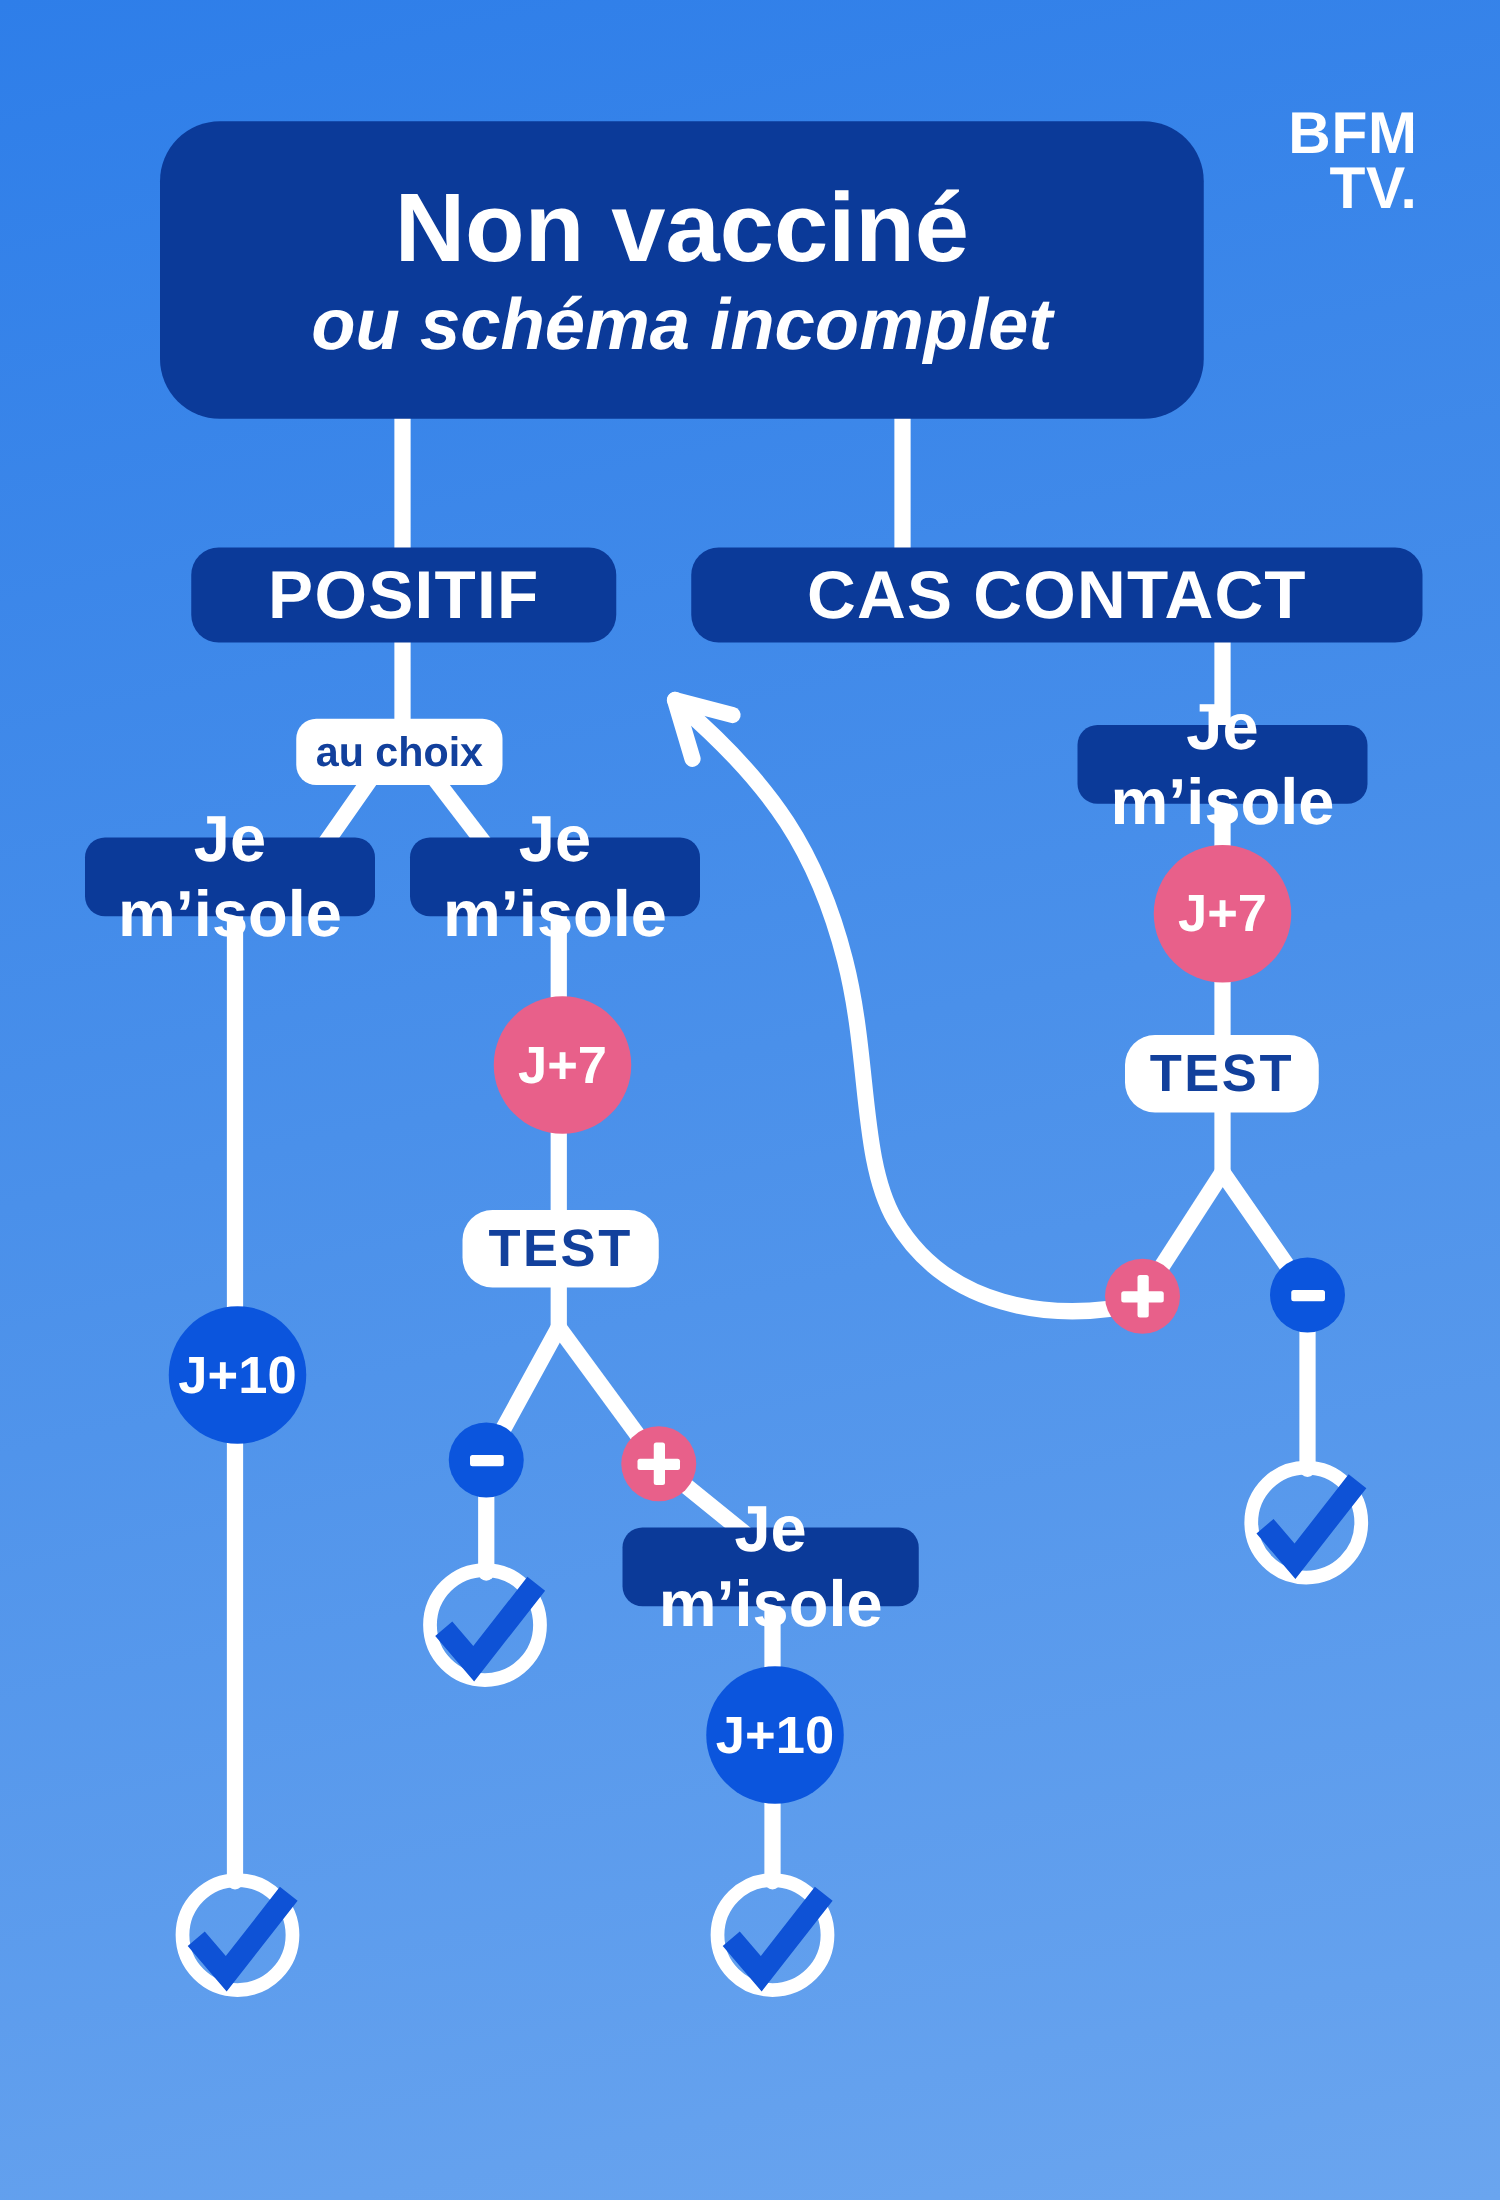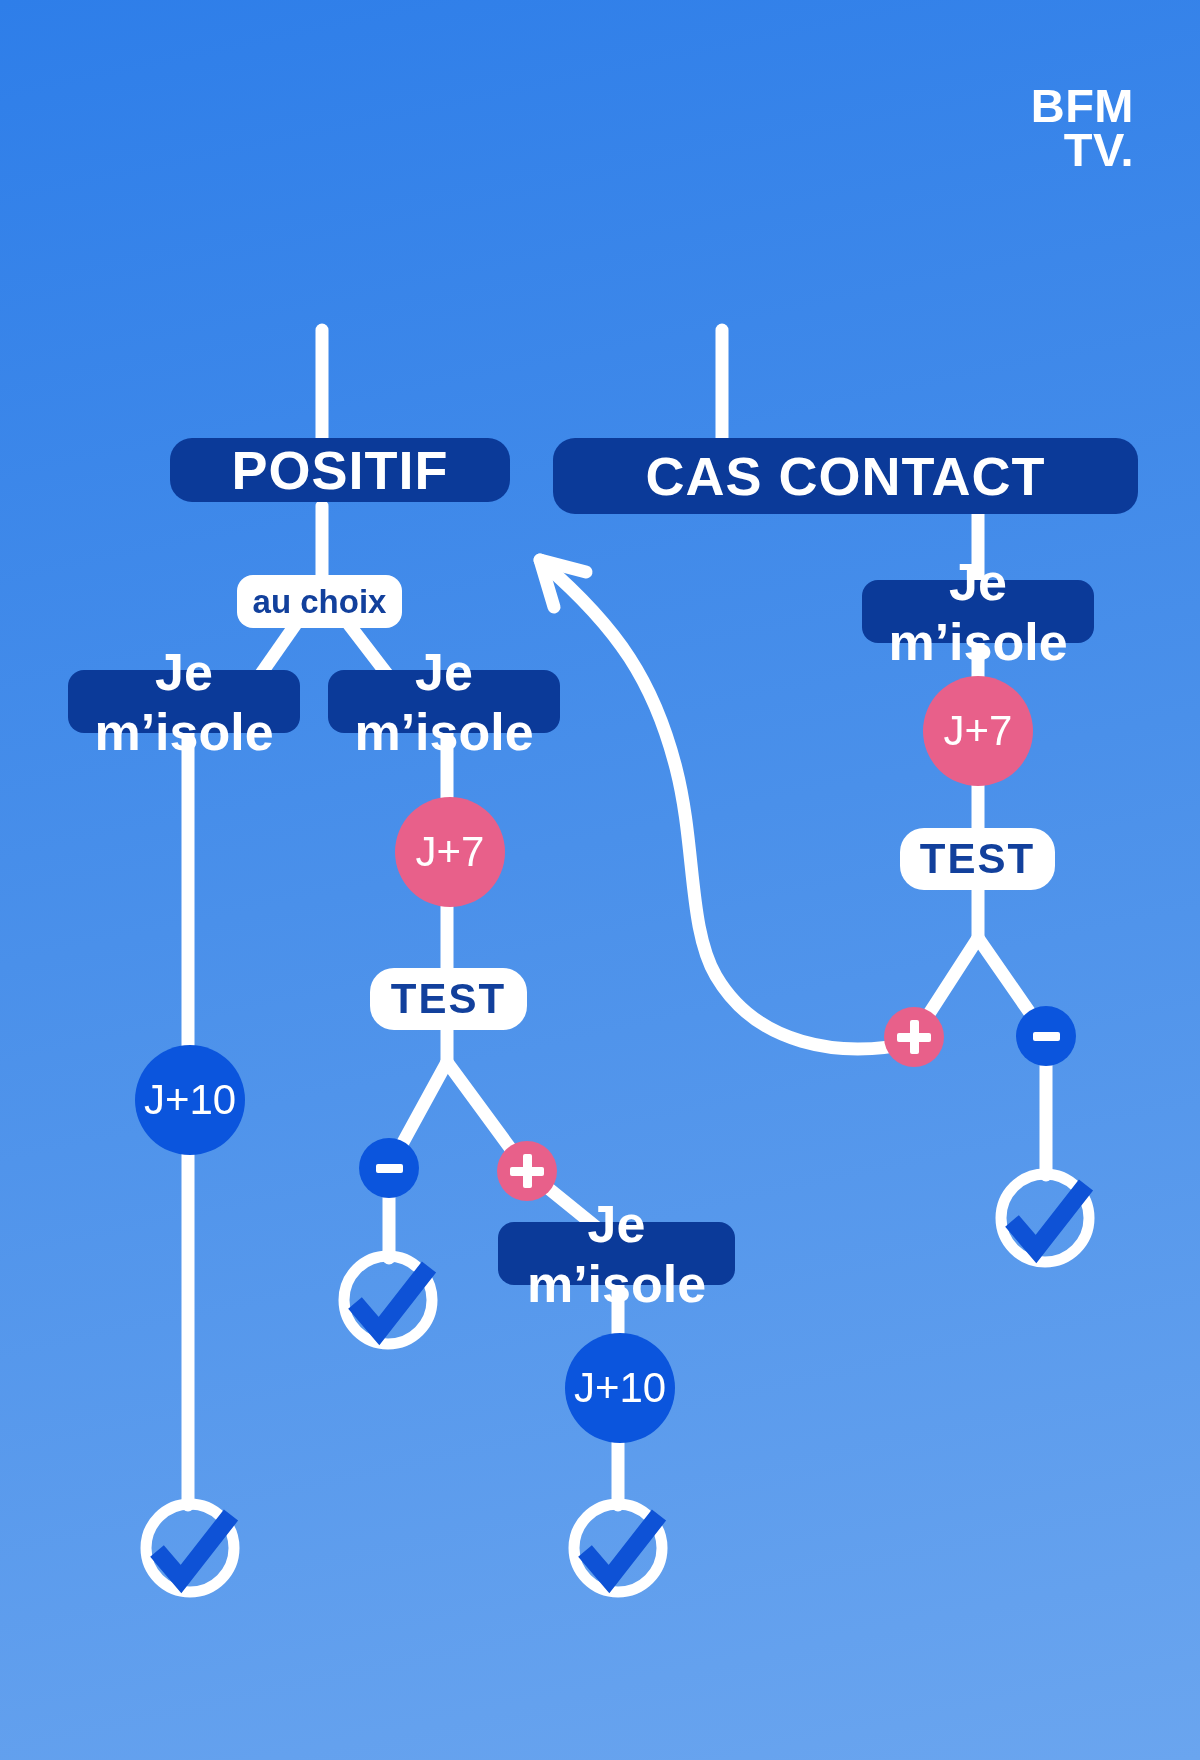--- a/index.html
+++ b/index.html
@@ -26,21 +26,21 @@
   .title-line2{font-size:58px;font-weight:700;font-style:italic;line-height:1}
   .brand{
     position:absolute;right:66px;top:84px;z-index:2;color:var(--white);
     font-weight:700;font-size:47px;line-height:0.93;text-align:right;letter-spacing:0.5px;
   }
   .cat-box{border-radius:22px;font-size:54px;font-weight:800;letter-spacing:1px}
   .iso-box{border-radius:16px;font-size:52px}
   .small-white{border-radius:16px;font-size:33px}
   .test-box{border-radius:24px;font-size:42px;letter-spacing:2px}
   .circle{position:absolute;z-index:2;border-radius:50%;display:flex;align-items:center;justify-content:center}
-  .circle-big{width:110px;height:110px;color:var(--white);font-weight:400;font-size:42px}
+  .circle-big{width:110px;height:110px;color:var(--white);font-weight:700;font-size:42px}
   .circle-small{width:60px;height:60px}
   .pink{background:var(--pink)}
   .blue{background:var(--bright-blue)}
   .icon-minus{display:block;width:27px;height:9px;background:var(--white);border-radius:2px}
   .icon-plus{display:block;position:relative;width:34px;height:34px}
   .icon-plus::before,.icon-plus::after{content:"";position:absolute;background:var(--white);border-radius:2px}
   .icon-plus::before{left:0;top:12.5px;width:34px;height:9px}
   .icon-plus::after{left:12.5px;top:0;width:9px;height:34px}
   .check{position:absolute;z-index:2;width:130px;height:130px}
 </style>
@@ -71,27 +71,31 @@
       <path d="M978 938 L1046 1036"></path>
       <path d="M1046 1036 L1046 1175"></path>
       <g stroke-width="13">
         <path d="M916 1042 C838 1060 756 1044 716 976 C688 928 696 846 676 768 C654 682 618 628 544 564"></path>
         <path d="M540 560 L586 572"></path>
         <path d="M540 560 L554 607"></path>
       </g>
     </g>
   </svg>
 
+  <div class="node title-box">
+    <div class="title-line1">Non vacciné</div>
+    <div class="title-line2">ou schéma incomplet</div>
+  </div>
 
   <div class="brand">
     <div>BFM</div>
     <div>TV.</div>
   </div>
 
-  <div class="node navy-box cat-box" style="left:170px;top:438px;width:340px;height:64px">POSITIF</div>
+  <div class="node navy-box cat-box" style="left:153px;top:438px;width:340px;height:76px">POSITIF</div>
   <div class="node white-box small-white" style="left:237px;top:575px;width:165px;height:53px">au choix</div>
 
   <div class="node navy-box cat-box" style="left:553px;top:438px;width:585px;height:76px">CAS CONTACT</div>
 
   <div class="node navy-box iso-box" style="left:68px;top:670px;width:232px;height:63px">Je m’isole</div>
   <div class="node navy-box iso-box" style="left:328px;top:670px;width:232px;height:63px">Je m’isole</div>
 
   <div class="circle circle-big blue" style="left:135px;top:1045px">J+10</div>
 
   <div class="circle circle-big pink" style="left:395px;top:797px">J+7</div>

